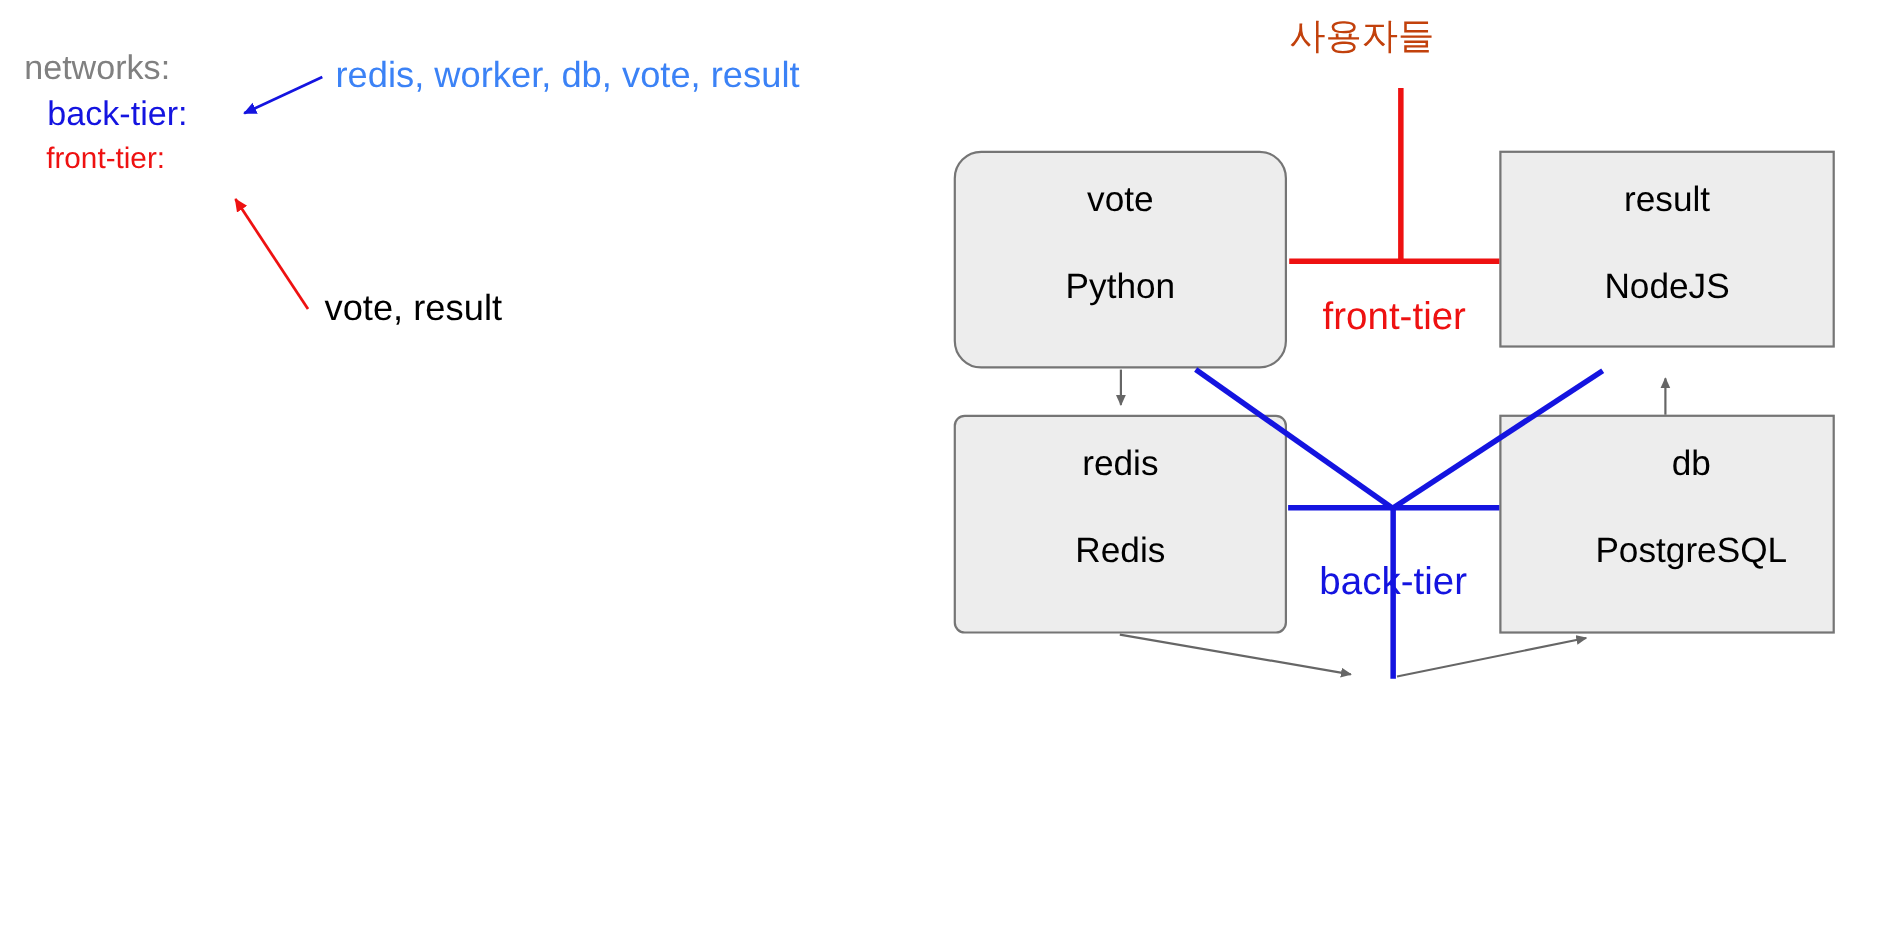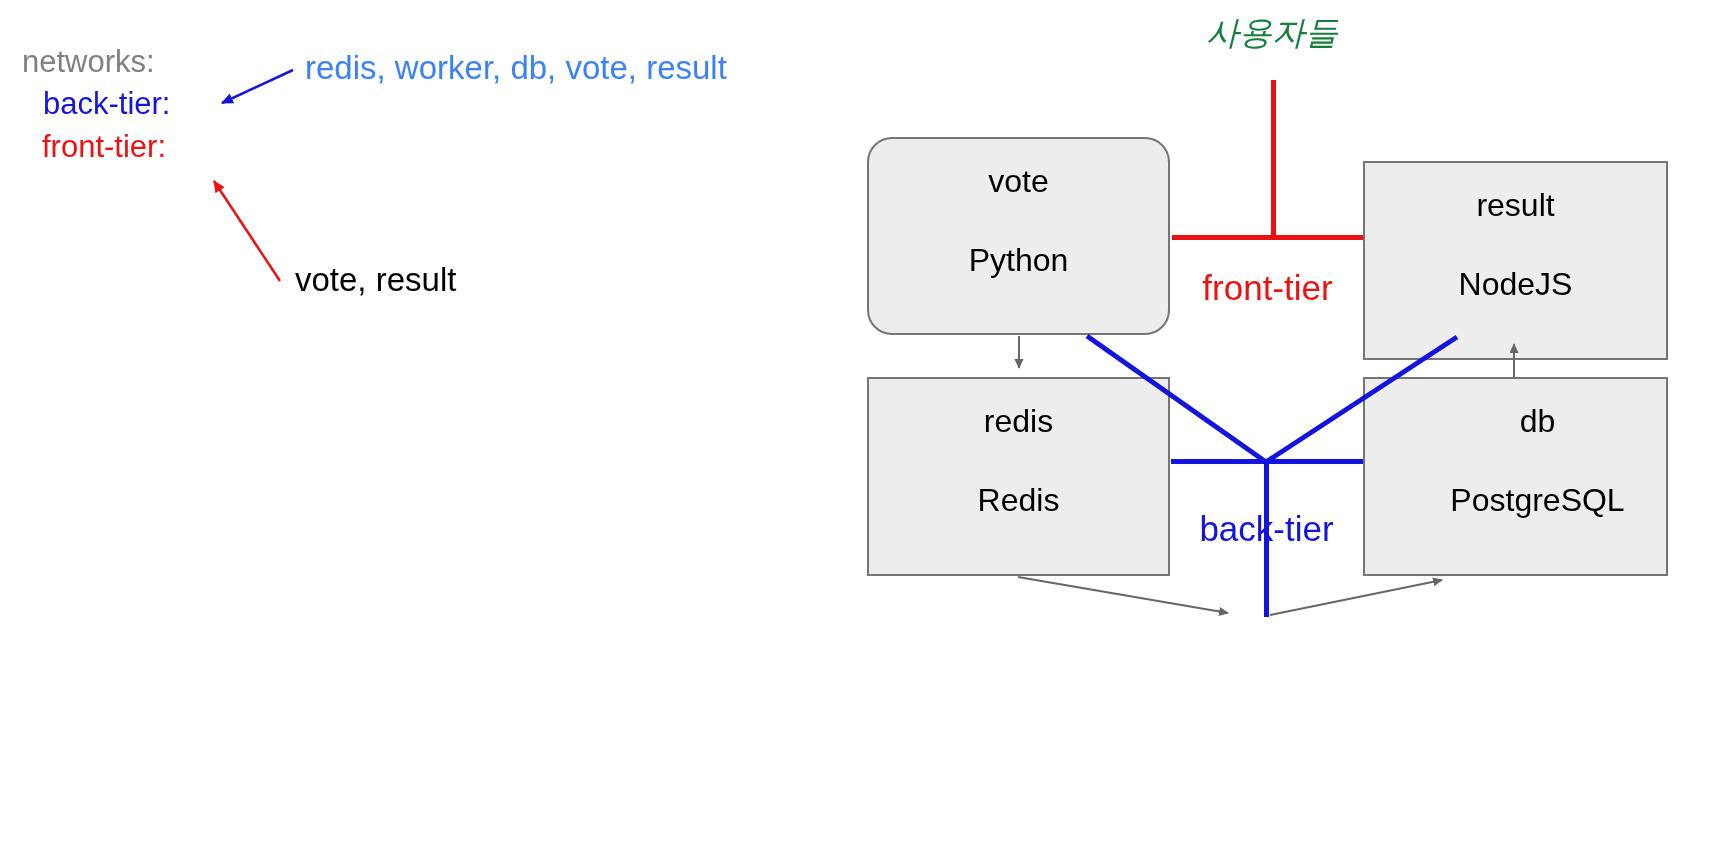--- a/index.html
+++ b/index.html
@@ -16,39 +16,39 @@
     position:relative;
     width:1724px;height:842px;
     font-family:"Liberation Sans", sans-serif;
     color:var(--text-black);
     overflow:hidden;
     background:#ffffff;
   }
   .abs{position:absolute;white-space:nowrap;line-height:1.15;}
   .networks-heading{left:22px;top:44px;font-size:31px;color:var(--networks-gray);}
   .back-tier-key{left:43px;top:86px;font-size:31px;color:var(--back-tier);}
-  .front-tier-key{left:42px;top:129px;font-size:31px;color:var(--front-tier);}
+  .front-tier-key{left:42px;top:129px;font-size:27px;color:var(--front-tier);}
   .svc-back{left:305px;top:49px;font-size:33px;color:#3b82f6;}
   .svc-front{left:295px;top:261px;font-size:33px;color:#000;}
-  .users-label{left:1172px;top:14px;width:200px;text-align:center;font-size:33px;color:#15803d;font-style:italic;}
+  .users-label{left:1172px;top:14px;width:200px;text-align:left;font-size:33px;color:#c2410c;}
   .net-label{width:191px;text-align:center;font-size:35px;}
   .front-tier-net{left:1172px;top:268px;color:var(--front-tier);}
   .back-tier-net{left:1171px;top:509px;color:var(--back-tier);}
   .node{
     position:absolute;
     background:var(--box-fill);
     border:2px solid var(--box-border);
     box-sizing:border-box;
     display:flex;flex-direction:column;align-items:center;
     padding-top:24px;row-gap:42px;
     font-size:32px;color:#000;
   }
   .node-vote  {left:867px; top:137px;width:303px;height:198px;border-radius:25px;}
-  .node-result{left:1363px;top:137px;width:305px;height:199px;margin-top:24px;}
-  .node-redis {left:867px; top:377px;width:303px;height:199px;}
+  .node-result{left:1363px;top:137px;width:305px;height:179px;}
+  .node-redis {left:867px; top:377px;width:303px;height:199px;border-radius:10px;}
   .node-db    {left:1363px;top:377px;width:305px;height:199px;padding-left:44px;}
   .node-worker{left:1093px;top:618px;width:305px;height:200px;}
   svg.overlay{position:absolute;left:0;top:0;width:1724px;height:842px;pointer-events:none;}
   .ln-red {stroke:var(--front-tier);stroke-width:5;}
   .ln-blue{stroke:var(--back-tier);stroke-width:5;}
   .ln-gray{stroke:var(--connector-gray);stroke-width:2;fill:none;}
   .ln-arrow-blue{stroke:var(--back-tier);stroke-width:2.5;fill:none;}
   .ln-arrow-red{stroke:var(--front-tier);stroke-width:2.5;fill:none;}
   .mk-gray{fill:var(--connector-gray);}
   .mk-blue{fill:var(--back-tier);}

